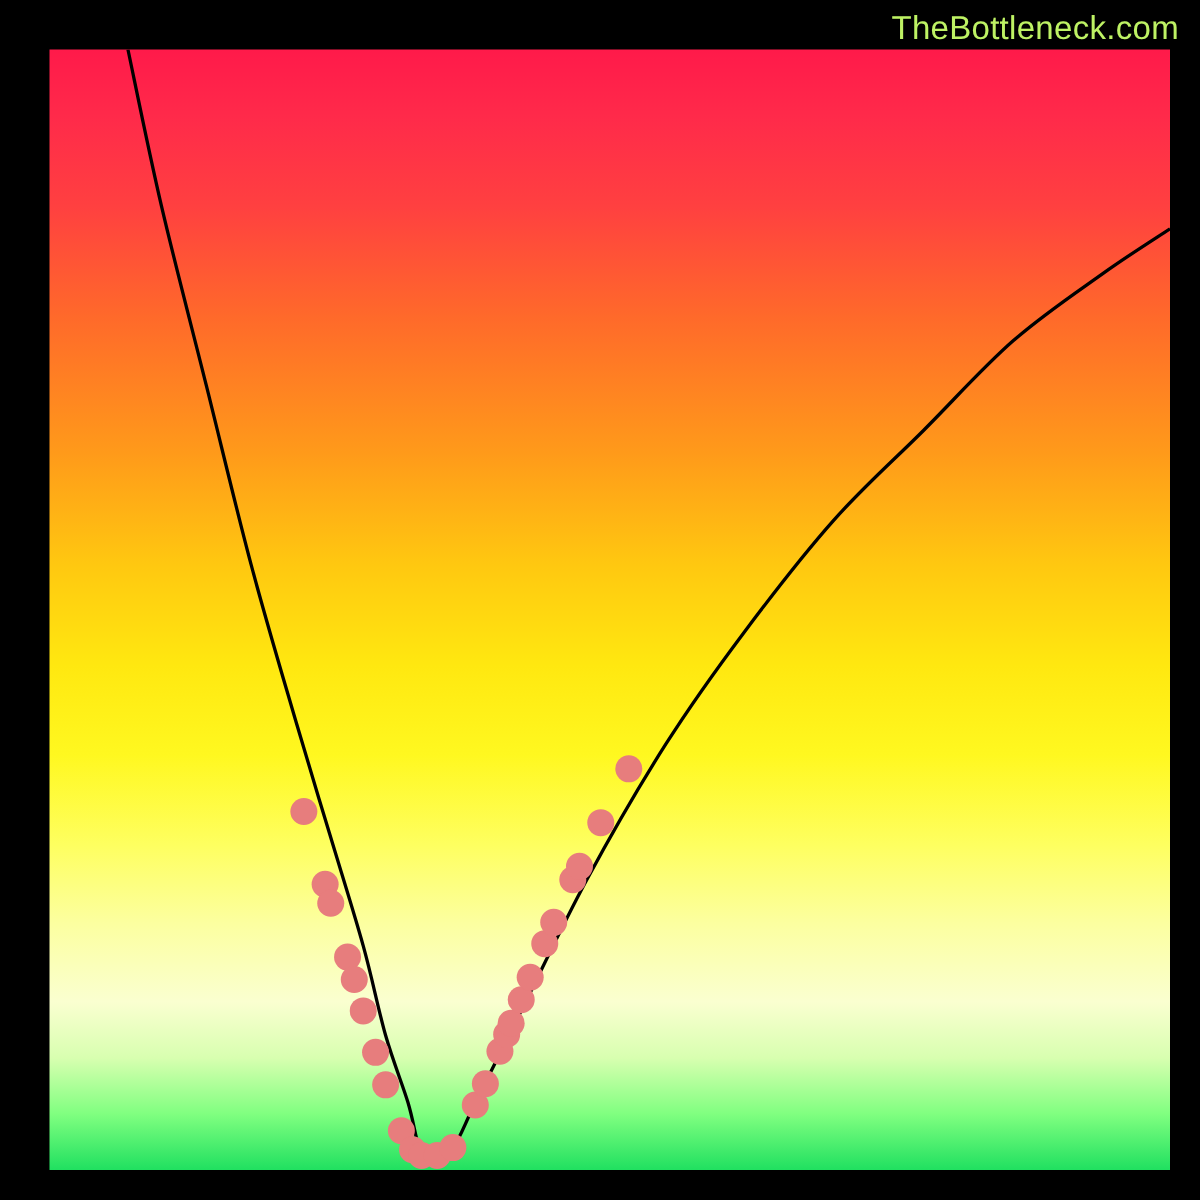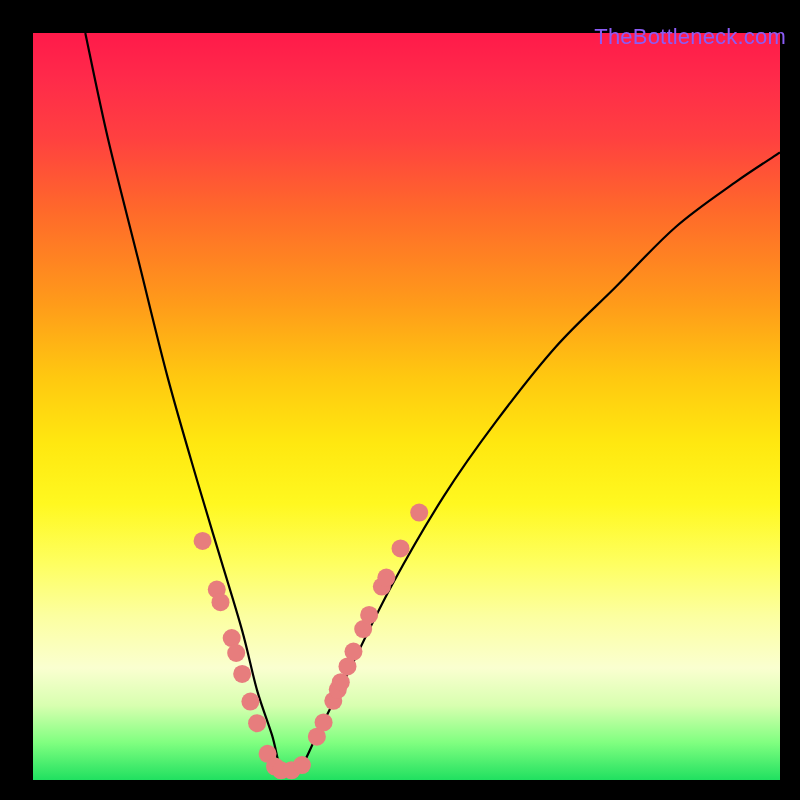--- a/index.html
+++ b/index.html
@@ -29,23 +29,23 @@
       #feff60 71%,
       #fcffa0 78%,
       #faffd0 85%,
       #d8ffb0 90%,
       #80ff80 95%,
       #20e060 100%
     );
   }
   .watermark {
     position: absolute;
-    top: 24px;
+    top: 6px;
     right: 14px;
-    color: #8b5cf6;
+    color: #bef264;
     font-size: 22px;
     font-weight: 500;
     letter-spacing: 0.2px;
     z-index: 10;
   }
   svg.curve-layer {
     position: absolute;
     left: 33px;
     top: 33px;
     width: 747px;

